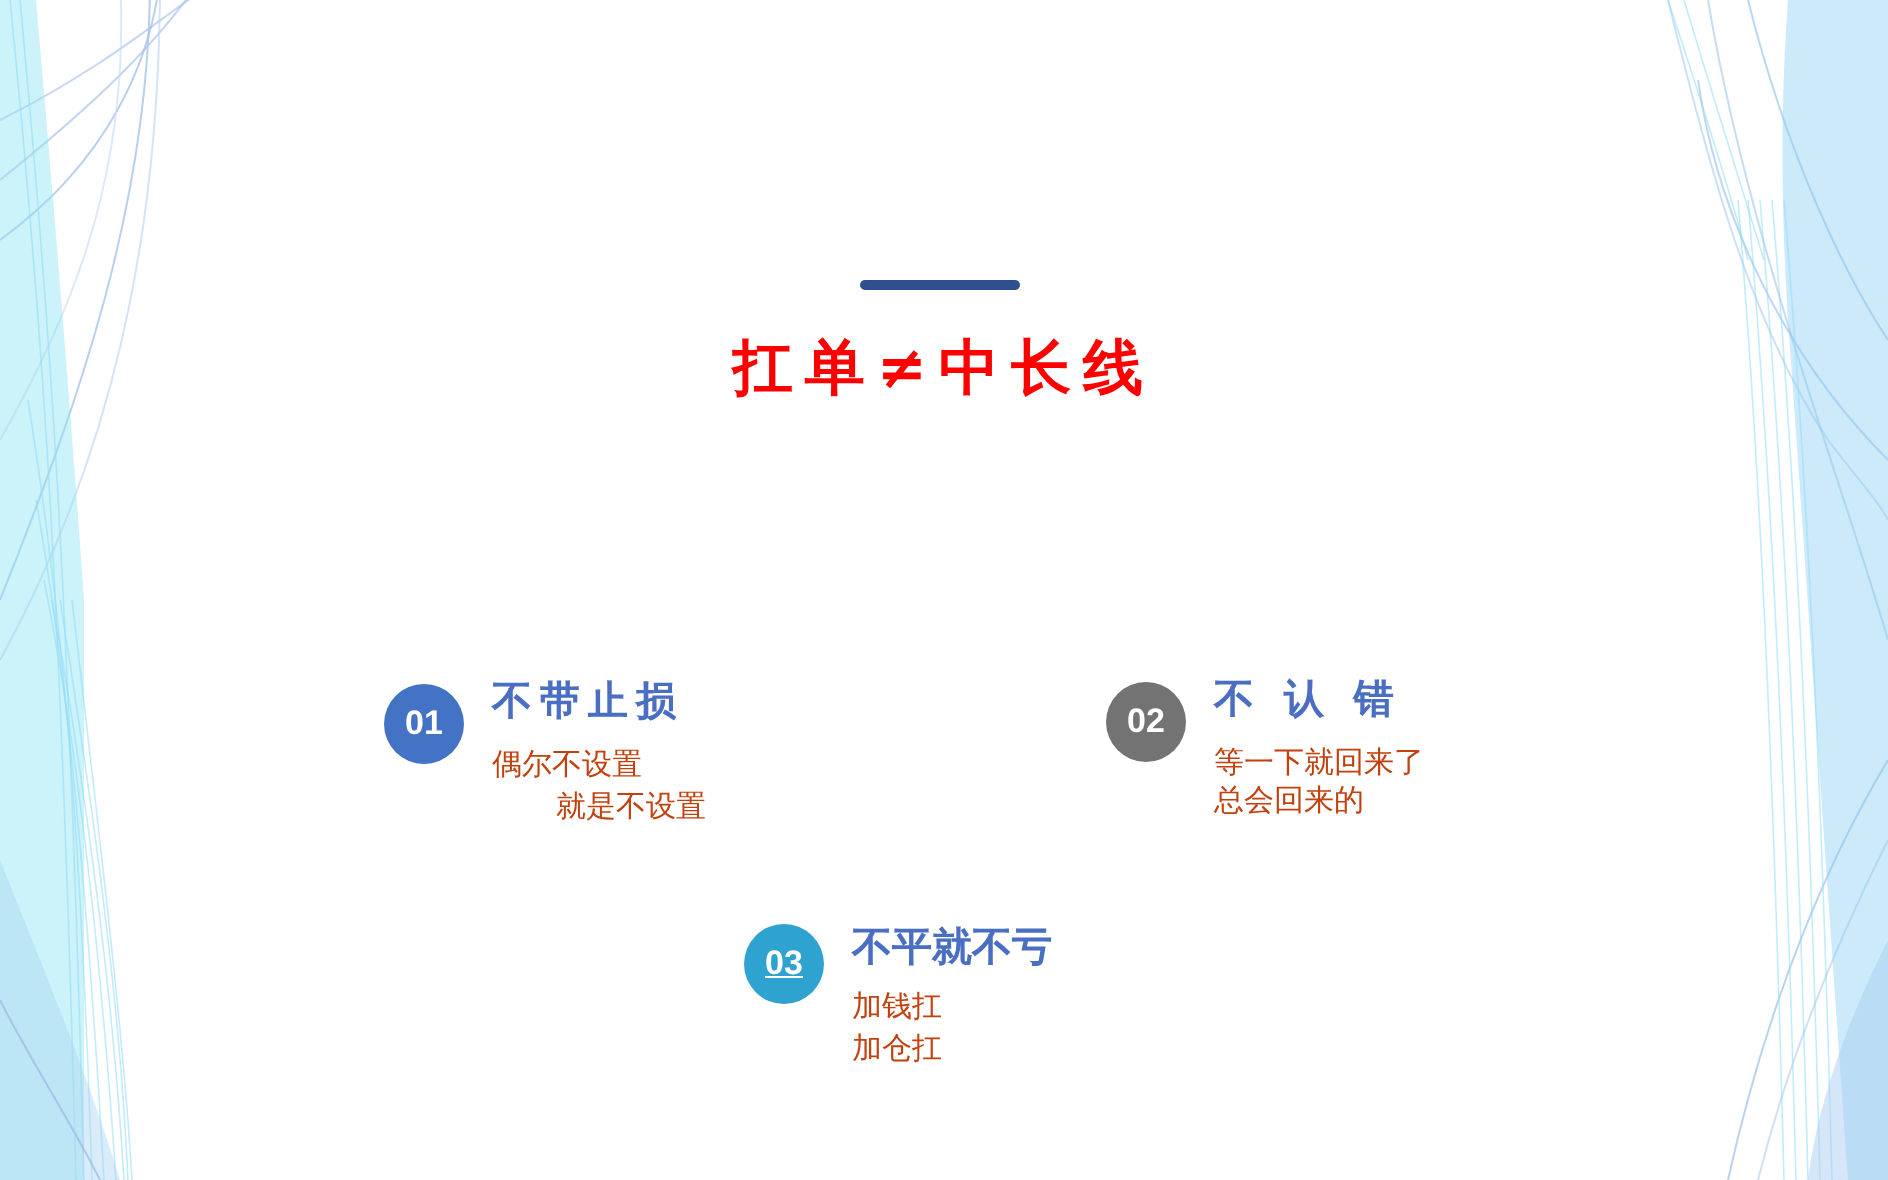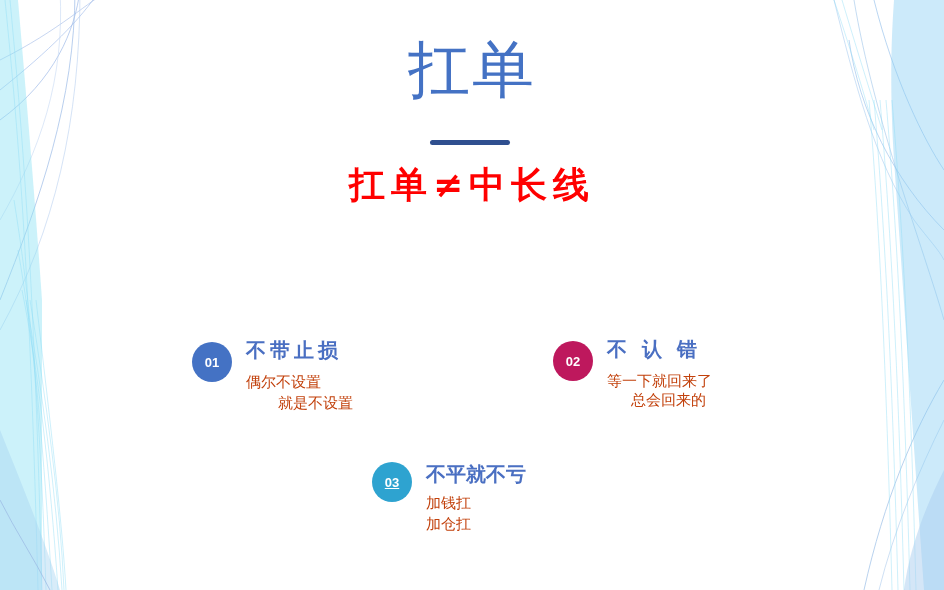--- a/index.html
+++ b/index.html
@@ -18,28 +18,28 @@
       position: absolute; left: 0; top: 30px; width: 944px;
       text-align: center; font-size: 62px; line-height: 80px;
       color: #4472c4; letter-spacing: 2px;
     }
     .title-rule {
       position: absolute; left: 430px; top: 140px; width: 80px; height: 5px;
       background: #2f4f8f; border-radius: 3px;
     }
     .subtitle {
       position: absolute; left: 0; top: 165px; width: 944px;
-      text-align: center; font-size: 36px; line-height: 40px;
+      text-align: center; font-size: 30px; line-height: 40px;
       color: #ff0000; font-weight: bold; letter-spacing: 6px;
     }
 
     .item { position: absolute; }
     .badge {
       position: absolute; width: 40px; height: 40px; border-radius: 50%;
-      color: #fff; font-size: 13px; font-weight: bold;
+      color: #fff; font-size: 17px; font-weight: bold;
       display: flex; align-items: center; justify-content: center;
       font-family: "Liberation Sans", sans-serif;
     }
     .item-heading {
       position: absolute; font-size: 20px; font-weight: bold;
       color: #4a6fc2; white-space: nowrap; line-height: 28px;
     }
     .item-line {
       position: absolute; font-size: 15px; color: #c2410c; white-space: nowrap; line-height: 20px;
     }
@@ -88,36 +88,35 @@
       <path d="M60,100 C70,220 78,360 84,590"></path>
       <path d="M66,100 C76,220 84,360 90,590"></path>
       <path d="M72,100 C82,220 90,360 96,590"></path>
       <path d="M78,100 C88,220 96,360 102,590"></path>
       <path d="M20,0 C40,60 55,110 60,130"></path>
       <path d="M28,0 C46,60 62,110 68,130"></path>
     </g>
     <path d="M130,470 C110,510 95,550 90,590 L130,590 Z" fill="#a9cdef" fill-opacity="0.5"></path>
   </svg>
 
-  <div class="title">扛单</div>
   <div class="title-rule"></div>
   <div class="subtitle">扛单≠中长线</div>
 
   <div class="item" style="left:192px; top:338px;">
     <div class="badge" style="left:0; top:4px; background:#4472c4;">01</div>
     <div class="item-heading" style="left:54px; top:-2px; letter-spacing:4px;">不带止损</div>
     <div class="item-line" style="left:54px; top:34px;">偶尔不设置</div>
     <div class="item-line" style="left:54px; top:55px;margin-left:32px;">就是不设置</div>
   </div>
 
   <div class="item" style="left:553px; top:337px;">
-    <div class="badge" style="left:0; top:4px; background:#be185d;">02</div>
+    <div class="badge" style="left:0; top:4px; background:#737373;">02</div>
     <div class="item-heading" style="left:54px; top:-2px; letter-spacing:4px;">不 认 错</div>
     <div class="item-line" style="left:54px; top:34px;">等一下就回来了</div>
-    <div class="item-line" style="left:54px; top:53px;margin-left:24px;">总会回来的</div>
+    <div class="item-line" style="left:54px; top:53px;">总会回来的</div>
   </div>
 
   <div class="item" style="left:372px; top:458px;">
     <div class="badge" style="left:0; top:4px; background:#2ea3d0;text-decoration:underline;">03</div>
     <div class="item-heading" style="left:54px; top:2px; font-size:20px;font-family:Liberation Serif, serif;">不平就不亏</div>
     <div class="item-line" style="left:54px; top:35px;">加钱扛</div>
     <div class="item-line" style="left:54px; top:56px;">加仓扛</div>
   </div>
 
 </div>

